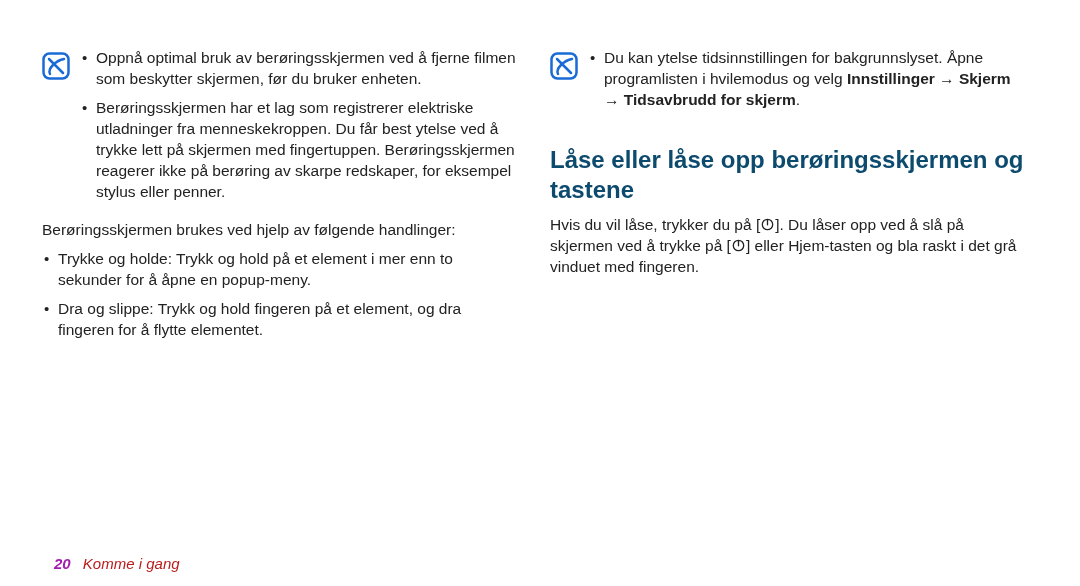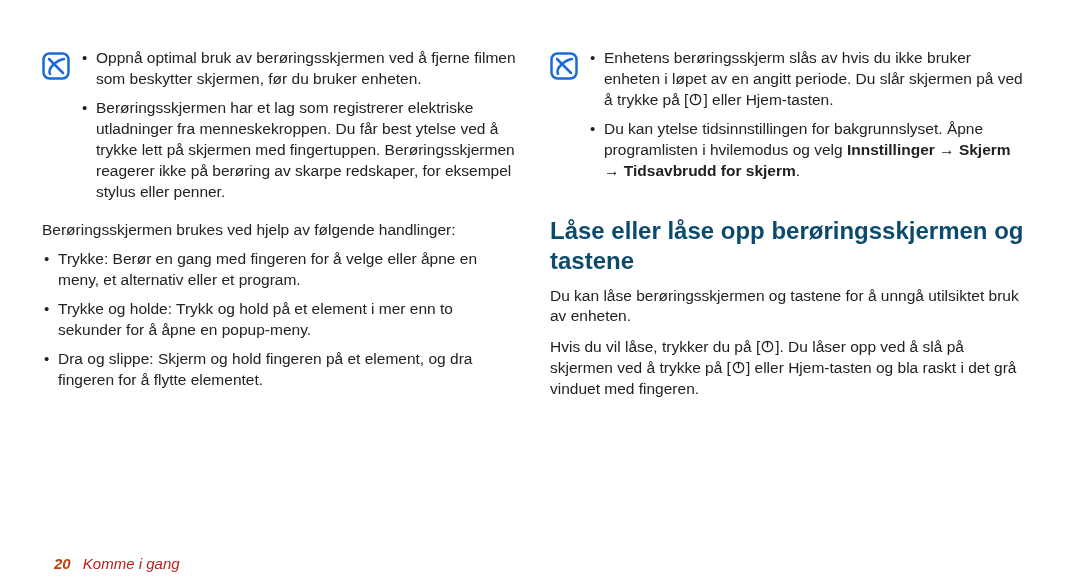--- a/index.html
+++ b/index.html
@@ -84,21 +84,21 @@
   }
   .power-glyph svg { width: 13px; height: 13px; display: block; }
   .footer {
     position: absolute;
     left: 54px;
     bottom: 14px;
     font-size: 15px;
     color: #222;
   }
   .footer .page-num {
-    color: #c2410c;
+    color: #a21caf;
     font-style: italic;
     font-weight: 600;
     margin-right: 8px;
   }
   .footer .section-name {
     color: #b91c1c;
     font-style: italic;
   }
 </style>
 </head>
@@ -120,56 +120,48 @@
         <ul>
           <li>Oppnå optimal bruk av berøringsskjermen ved å fjerne filmen som beskytter skjermen, før du bruker enheten.</li>
           <li>Berøringsskjermen har et lag som registrerer elektriske utladninger fra menneskekroppen. Du får best ytelse ved å trykke lett på skjermen med fingertuppen. Berøringsskjermen reagerer ikke på berøring av skarpe redskaper, for eksempel stylus eller penner.</li>
         </ul>
       </div>
     </div>
 
     <div class="para">Berøringsskjermen brukes ved hjelp av følgende handlinger:</div>
 
     <ul>
-      <li>Trykke: Berør en gang med fingeren for å velge eller åpne en meny, et alternativ eller et program.</li>
       <li>Trykke og holde: Trykk og hold på et element i mer enn to sekunder for å åpne en popup-meny.</li>
-      <li>Dra og slippe: Skjerm og hold fingeren på et element, og dra fingeren for å flytte elementet.</li>
+      <li>Dra og slippe: Trykk og hold fingeren på et element, og dra fingeren for å flytte elementet.</li>
     </ul>
 
   </div>
 
   <div class="col col-right">
 
 
     <div class="note-block">
       <div class="note-icon">
         <svg viewBox="0 0 28 28">
           <rect x="1.5" y="1.5" width="25" height="25" rx="6" ry="6" fill="none" stroke="#1a6bd6" stroke-width="2.5"></rect>
           <line x1="7" y1="7" x2="21" y2="21" stroke="#1a6bd6" stroke-width="2.5" stroke-linecap="round"></line>
           <path d="M8 22 Q6 18 11 13 Q16 8 22 7" fill="none" stroke="#1a6bd6" stroke-width="2.5" stroke-linecap="round"></path>
         </svg>
       </div>
       <div class="note-body">
         <ul>
           <li>
-            <span>Enhetens berøringsskjerm slås av hvis du ikke bruker enheten i løpet av en angitt periode. Du slår skjermen på ved å trykke på [</span><span class="power-glyph"><svg viewBox="0 0 13 13">
-                  <circle cx="6.5" cy="6.5" r="5.2" fill="none" stroke="#222" stroke-width="1.3"></circle>
-                  <line x1="6.5" y1="2.2" x2="6.5" y2="6.8" stroke="#222" stroke-width="1.3" stroke-linecap="round"></line>
-                </svg></span><span>] eller Hjem-tasten.</span>
-          </li>
-          <li>
             <span>Du kan ytelse tidsinnstillingen for bakgrunnslyset. Åpne programlisten i hvilemodus og velg </span><span class="bold-run">Innstillinger → Skjerm → Tidsavbrudd for skjerm</span><span>.</span>
           </li>
         </ul>
       </div>
     </div>
 
     <div class="heading-blue">Låse eller låse opp berøringsskjermen og tastene</div>
 
-    <div class="para">Du kan låse berøringsskjermen og tastene for å unngå utilsiktet bruk av enheten.</div>
 
     <div class="para">
       <span>Hvis du vil låse, trykker du på [</span><span class="power-glyph"><svg viewBox="0 0 13 13">
             <circle cx="6.5" cy="6.5" r="5.2" fill="none" stroke="#222" stroke-width="1.3"></circle>
             <line x1="6.5" y1="2.2" x2="6.5" y2="6.8" stroke="#222" stroke-width="1.3" stroke-linecap="round"></line>
           </svg></span><span>]. Du låser opp ved å slå på skjermen ved å trykke på [</span><span class="power-glyph"><svg viewBox="0 0 13 13">
             <circle cx="6.5" cy="6.5" r="5.2" fill="none" stroke="#222" stroke-width="1.3"></circle>
             <line x1="6.5" y1="2.2" x2="6.5" y2="6.8" stroke="#222" stroke-width="1.3" stroke-linecap="round"></line>
           </svg></span><span>] eller Hjem-tasten og bla raskt i det grå vinduet med fingeren.</span>
     </div>

